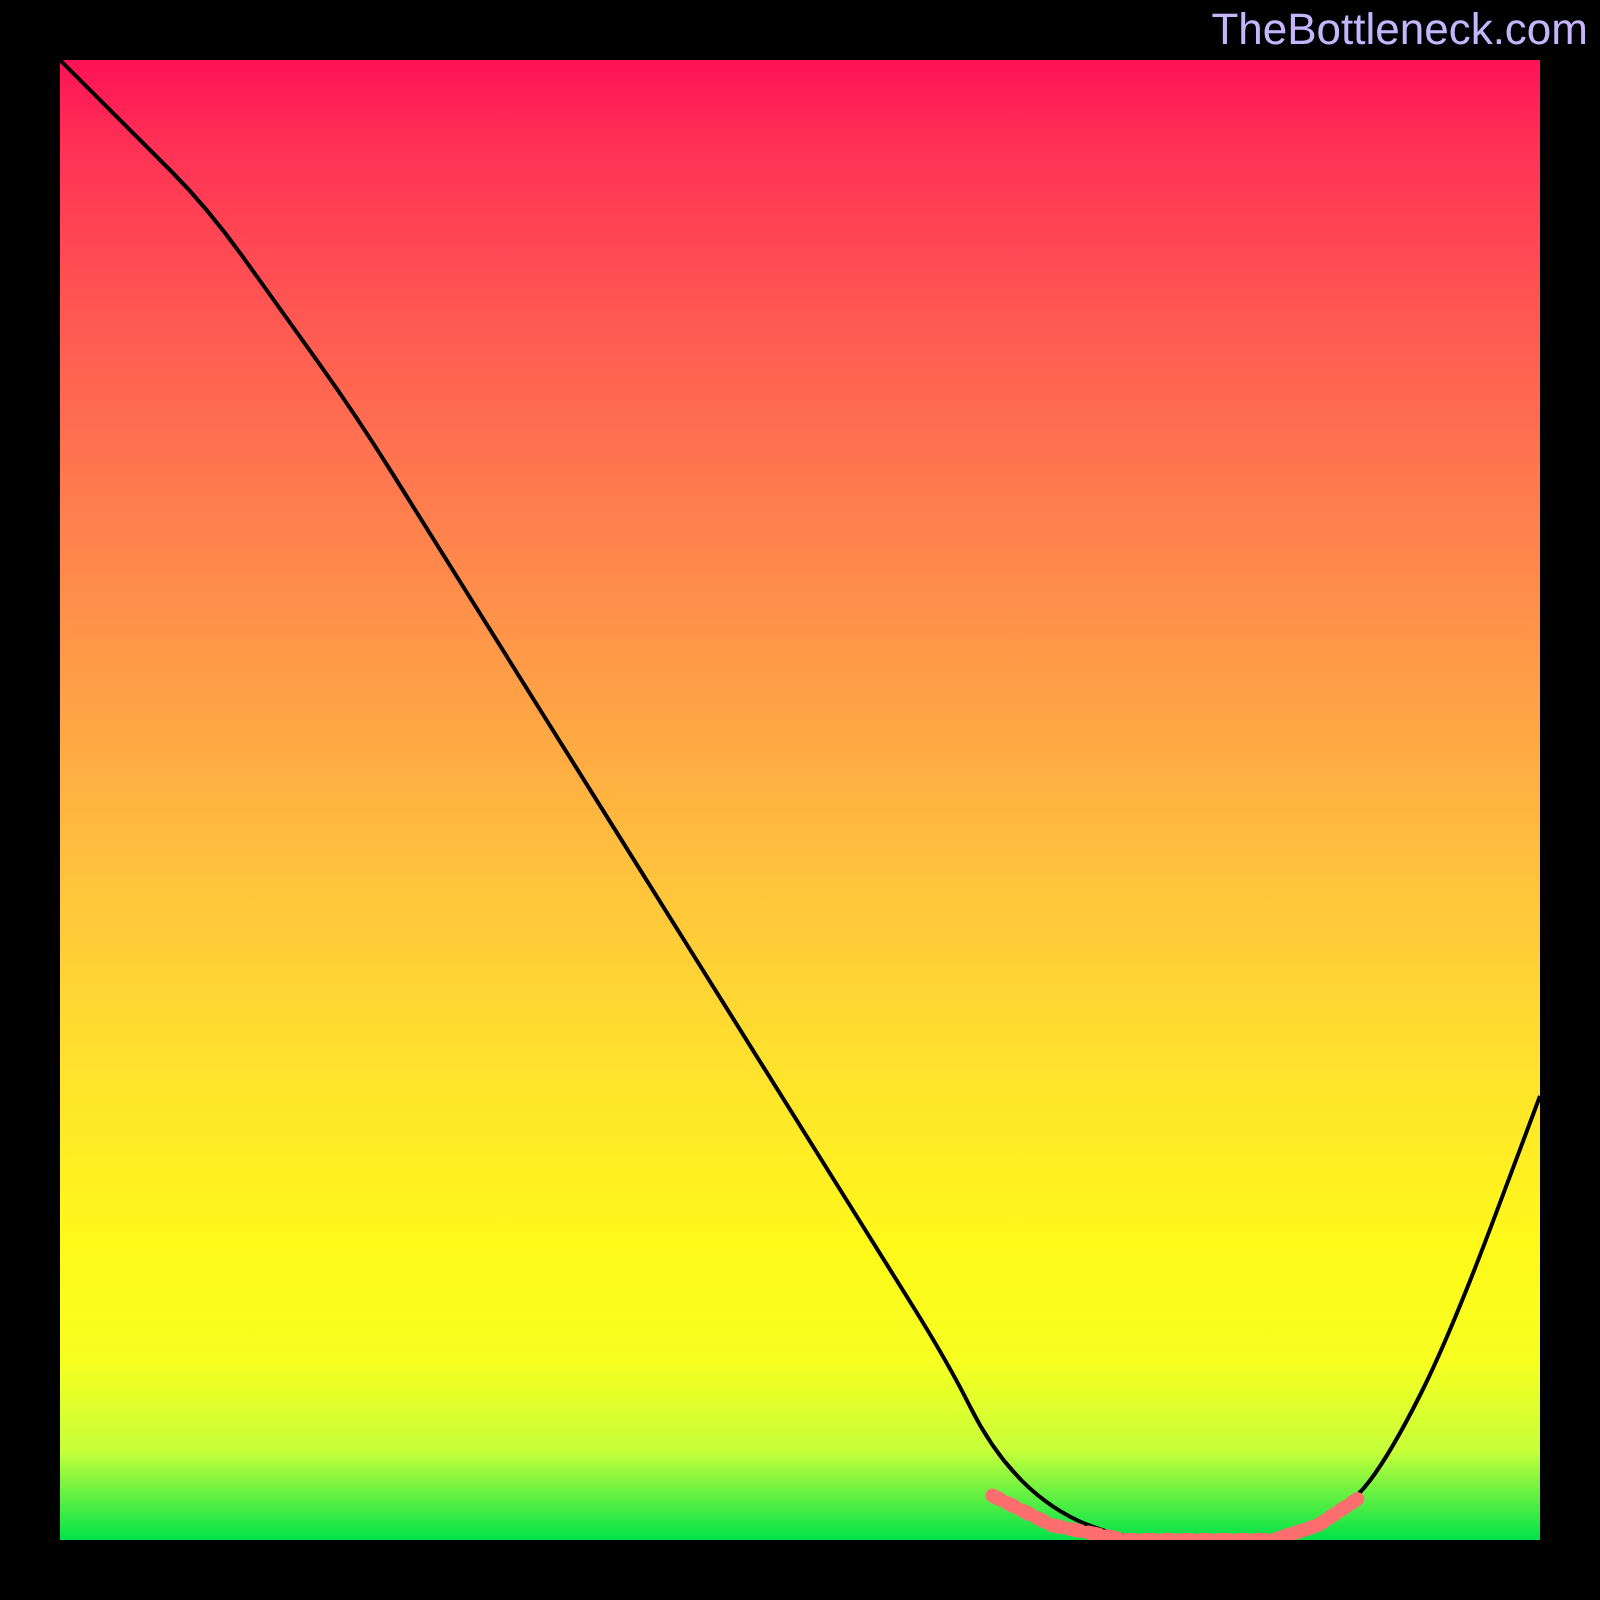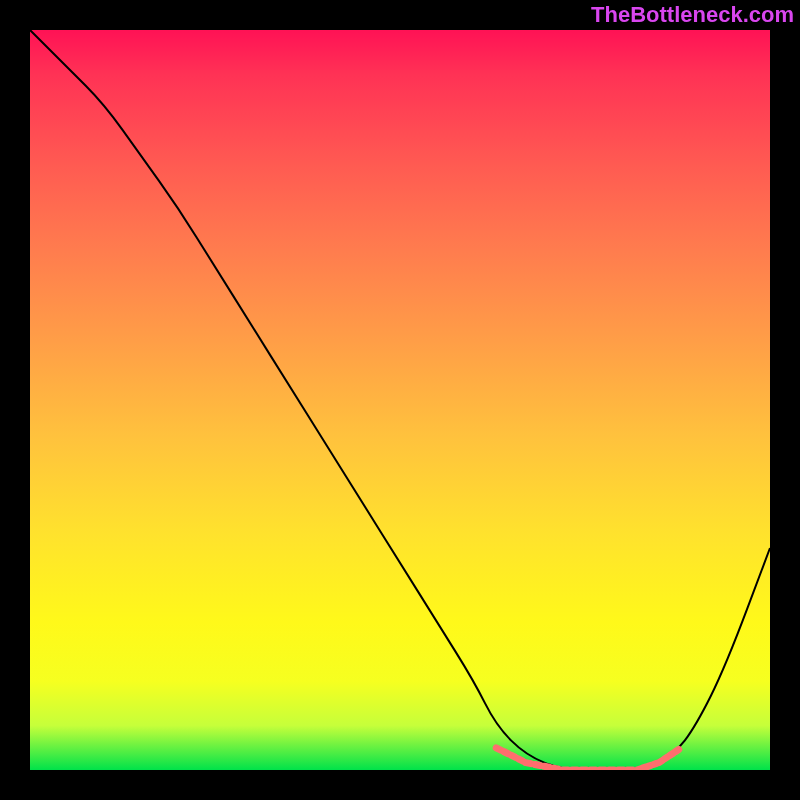--- a/index.html
+++ b/index.html
@@ -13,24 +13,24 @@
   .outer {
     width: 800px;
     height: 800px;
     background: #000000;
     position: relative;
   }
   .watermark {
     position: absolute;
     top: 2px;
     right: 6px;
-    color: #d946ef;
+    color: #c4b5fd;
     font-family: Arial, Helvetica, sans-serif;
     font-size: 22px;
-    font-weight: bold;
+    font-weight: normal;
     letter-spacing: 0px;
     z-index: 5;
   }
   .plot-area {
     position: absolute;
     left: 30px;
     top: 30px;
     width: 740px;
     height: 740px;
     overflow: hidden;

